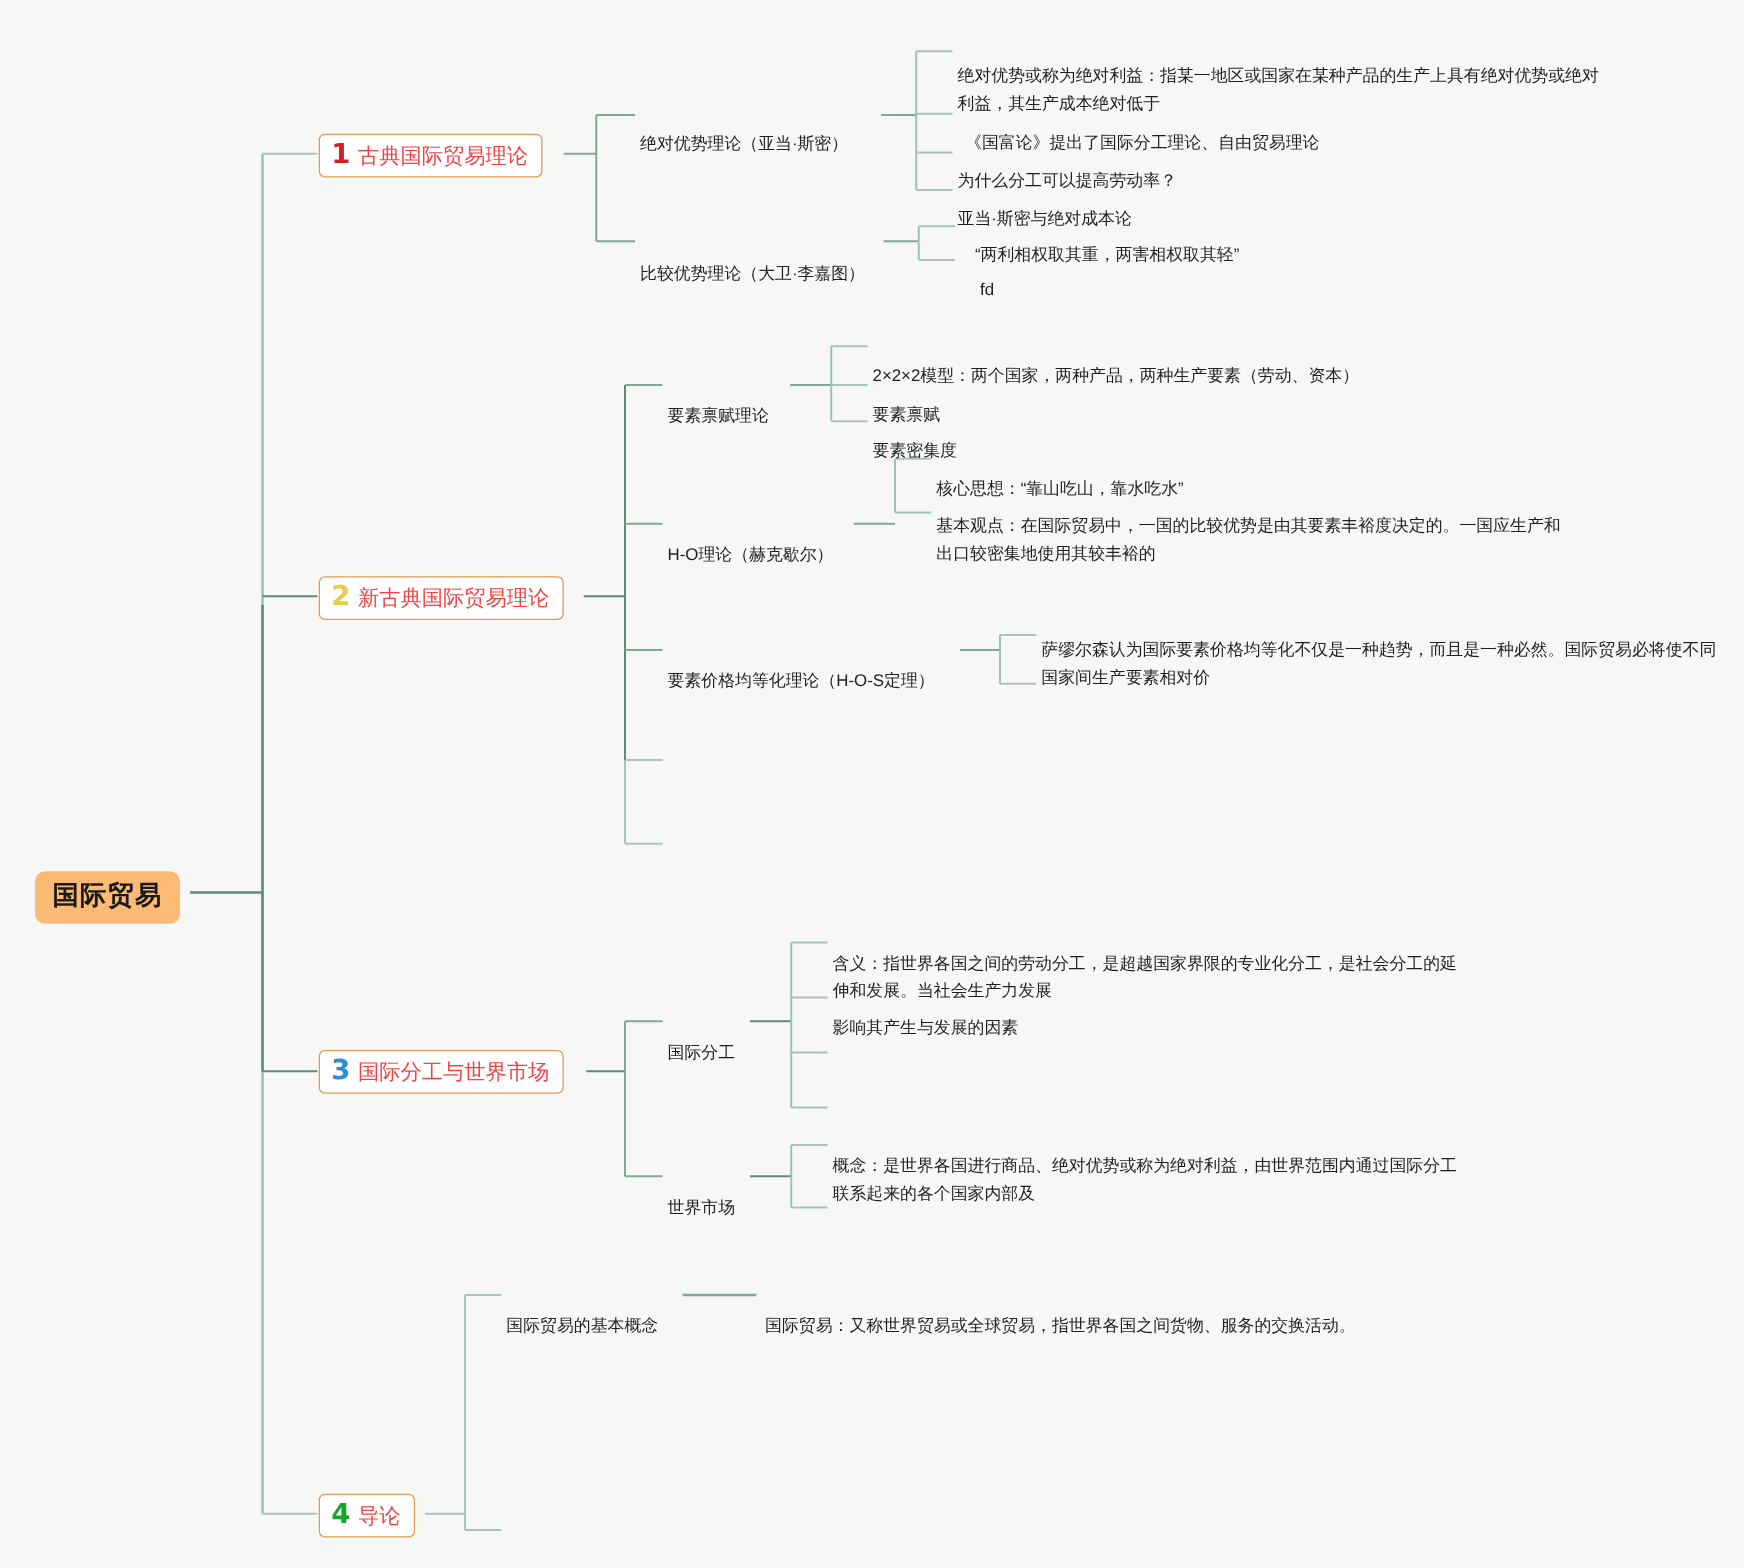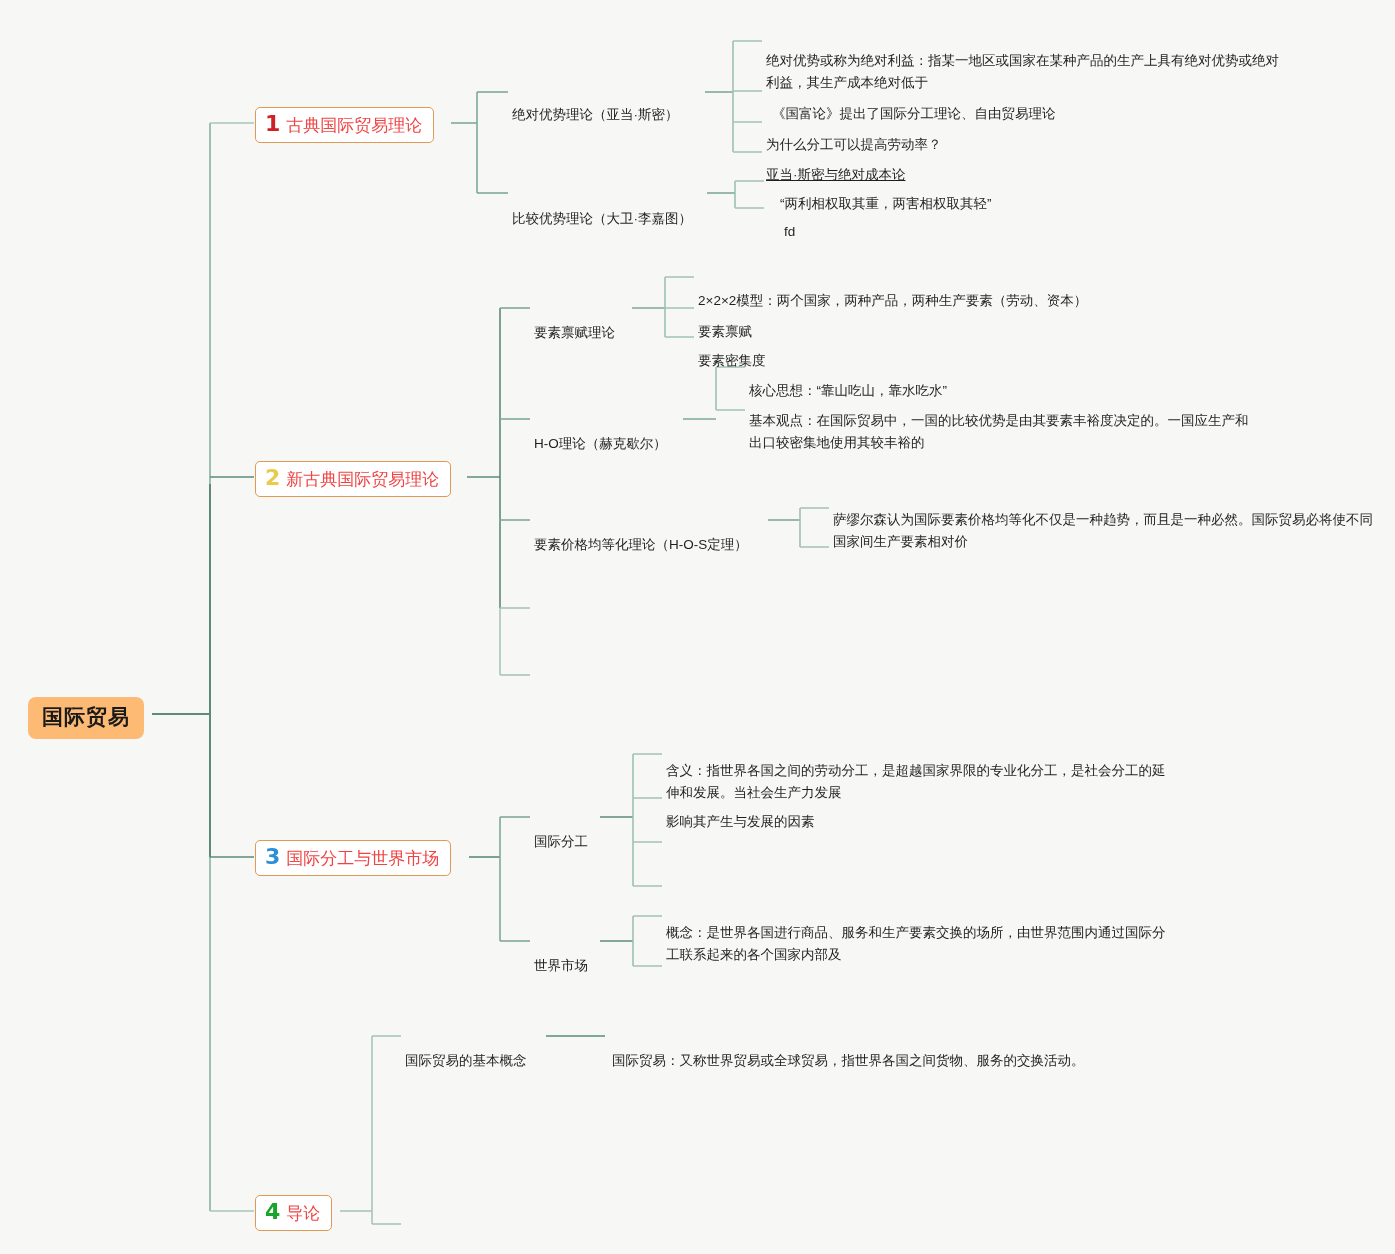--- a/index.html
+++ b/index.html
@@ -181,21 +181,21 @@
   </div>
   <div class="leaf" style="left:512px; top:82px;">
     <span>绝对优势理论（亚当·斯密）</span>
   </div>
   <div class="leaf" style="left:772px; top:81px;">
     <span>《国富论》提出了国际分工理论、自由贸易理论</span>
   </div>
   <div class="leaf" style="left:766px; top:112px;">
     <span>为什么分工可以提高劳动率？</span>
   </div>
-  <div class="leaf" style="left:766px; top:142px;text-decoration:underline;">
+  <div class="leaf" style="left:766px; top:142px;">
     <span>亚当·斯密与绝对成本论</span>
   </div>
 
   <div class="leaf" style="left:512px; top:186px;">
     <span>比较优势理论（大卫·李嘉图）</span>
   </div>
   <div class="leaf" style="left:780px; top:171px;">
     <span>“两利相权取其重，两害相权取其轻”</span>
   </div>
   <div class="leaf" style="left:784px; top:199px;">
@@ -255,21 +255,21 @@
   <div class="leaf" style="left:666px; top:789px;">
     <span>影响其产生与发展的因素</span>
   </div>
   <div class="empty-leaf" style="left:666px; top:840px;"></div>
   <div class="empty-leaf" style="left:666px; top:884px;"></div>
 
   <div class="leaf" style="left:534px; top:933px;">
     <span>世界市场</span>
   </div>
   <div class="leaf leaf-wide" style="left:666px; top:900px; width:512px;">
-    <span>概念：是世界各国进行商品、服务和生产要素交换的场所，由世界范围内通过国际分工联系起来的各个国家内部及</span>
+    <span>概念：是世界各国进行商品、绝对优势或称为绝对利益，由世界范围内通过国际分工联系起来的各个国家内部及</span>
   </div>
   <div class="empty-leaf" style="left:666px; top:964px;"></div>
 
   <div class="node branch-node" style="left:255px; top:1195px;">
     <span class="branch-num" style="color:#19a52b;">4</span>
     <span class="branch-label">导论</span>
   </div>
 
   <div class="leaf" style="left:405px; top:1028px;">
     <span>国际贸易的基本概念</span>

